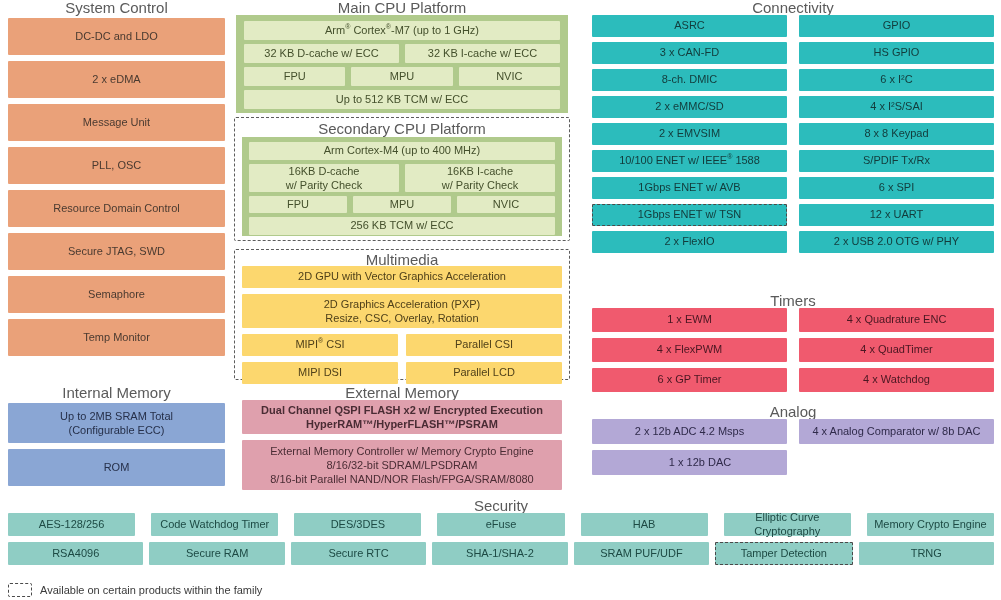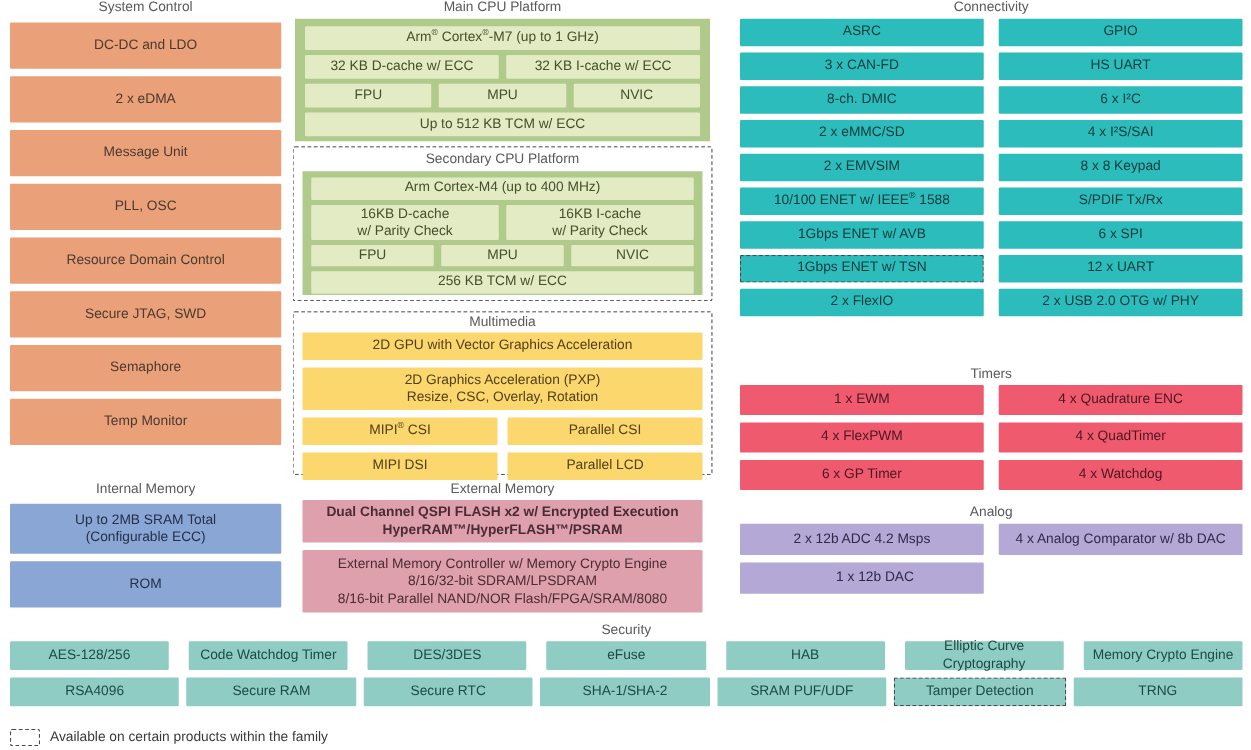--- a/index.html
+++ b/index.html
@@ -17,21 +17,21 @@
     display: flex; align-items: center; justify-content: center;
     text-align: center;
     font-size: 11px;
     line-height: 1.25;
     border-radius: 1px;
     padding: 1px 3px;
   }
   .blk.multi { line-height: 1.3; }
 
   .sect-title {
-    font-size: 11px;
+    font-size: 15px;
     text-align: center;
     color: #5a5a5a;
     line-height: 1.1;
   }
 
   .dashed-box {
     border: 1px dashed #5c5c5c;
     border-radius: 2px;
   }
   .dashed-blk {
@@ -160,21 +160,21 @@
       <div class="blk c-teal" style="height:22px; margin-bottom:5px;">2 x EMVSIM</div>
       <div class="blk c-teal" style="height:22px; margin-bottom:5px;">
         <span>10/100 ENET w/ IEEE<sup>®</sup> 1588</span>
       </div>
       <div class="blk c-teal" style="height:22px; margin-bottom:5px;">1Gbps ENET w/ AVB</div>
       <div class="blk c-teal dashed-blk" style="height:22px; margin-bottom:5px;">1Gbps ENET w/ TSN</div>
       <div class="blk c-teal" style="height:22px;">2 x FlexIO</div>
     </div>
     <div style="flex:1;">
       <div class="blk c-teal" style="height:22px; margin-bottom:5px;">GPIO</div>
-      <div class="blk c-teal" style="height:22px; margin-bottom:5px;">HS UART</div>
+      <div class="blk c-teal" style="height:22px; margin-bottom:5px;">HS GPIO</div>
       <div class="blk c-teal" style="height:22px; margin-bottom:5px;">6 x I²C</div>
       <div class="blk c-teal" style="height:22px; margin-bottom:5px;">4 x I²S/SAI</div>
       <div class="blk c-teal" style="height:22px; margin-bottom:5px;">8 x 8 Keypad</div>
       <div class="blk c-teal" style="height:22px; margin-bottom:5px;">S/PDIF Tx/Rx</div>
       <div class="blk c-teal" style="height:22px; margin-bottom:5px;">6 x SPI</div>
       <div class="blk c-teal" style="height:22px; margin-bottom:5px;">12 x UART</div>
       <div class="blk c-teal" style="height:22px;">2 x USB 2.0 OTG w/ PHY</div>
     </div>
   </div>
 

